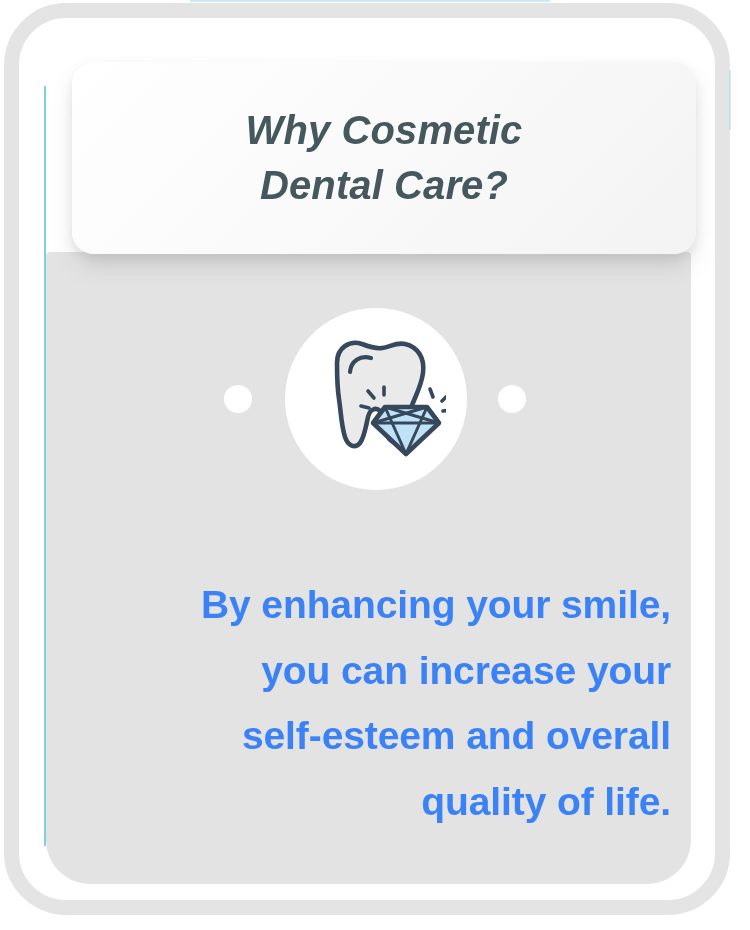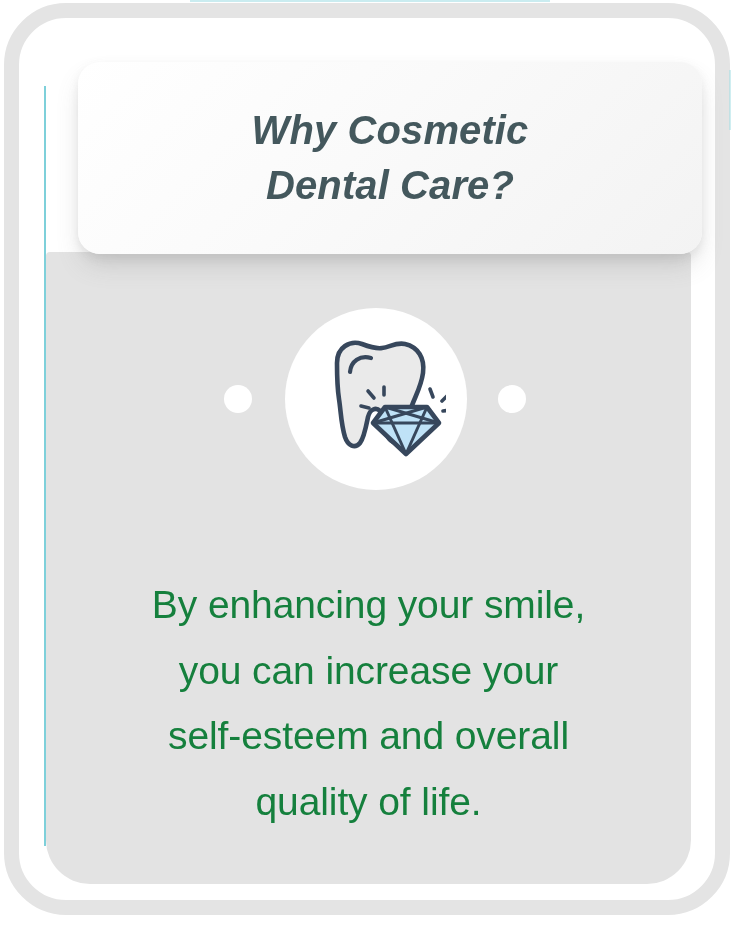--- a/index.html
+++ b/index.html
@@ -69,21 +69,21 @@
     top: 252px;
     width: 645px;
     height: 632px;
     background: #e3e3e3;
     border-radius: 4px 4px 44px 44px;
   }
 
   
   .header-card {
     position: absolute;
-    left: 78px;
+    left: 72px;
     top: 62px;
     width: 624px;
     height: 192px;
     background: #fbfbfb;
     border-radius: 22px;
     box-shadow: 0 14px 26px -6px rgba(120,120,120,.30),
                 0 4px 10px rgba(140,140,140,.14);
     display: flex;
     align-items: center;
     justify-content: center;
@@ -138,25 +138,25 @@
   }
   .side-dot.left  { left: 178px; }
   .side-dot.right { left: 452px; }
 
   
   .body-copy {
     position: absolute;
     left: 66px;
     top: 572px;
     width: 605px;
-    text-align: center;
+    text-align: right;
     font-size: 39px;
-    font-weight: normal;
+    font-weight: bold;
     line-height: 1.68;
-    color: #15803d;
+    color: #3b82f6;
     white-space: pre-line;
     letter-spacing: -0.1px;
   }
 </style>
 </head>
 <body>
 
 <div id="stage">
 
   <div class="outer-frame"></div>

